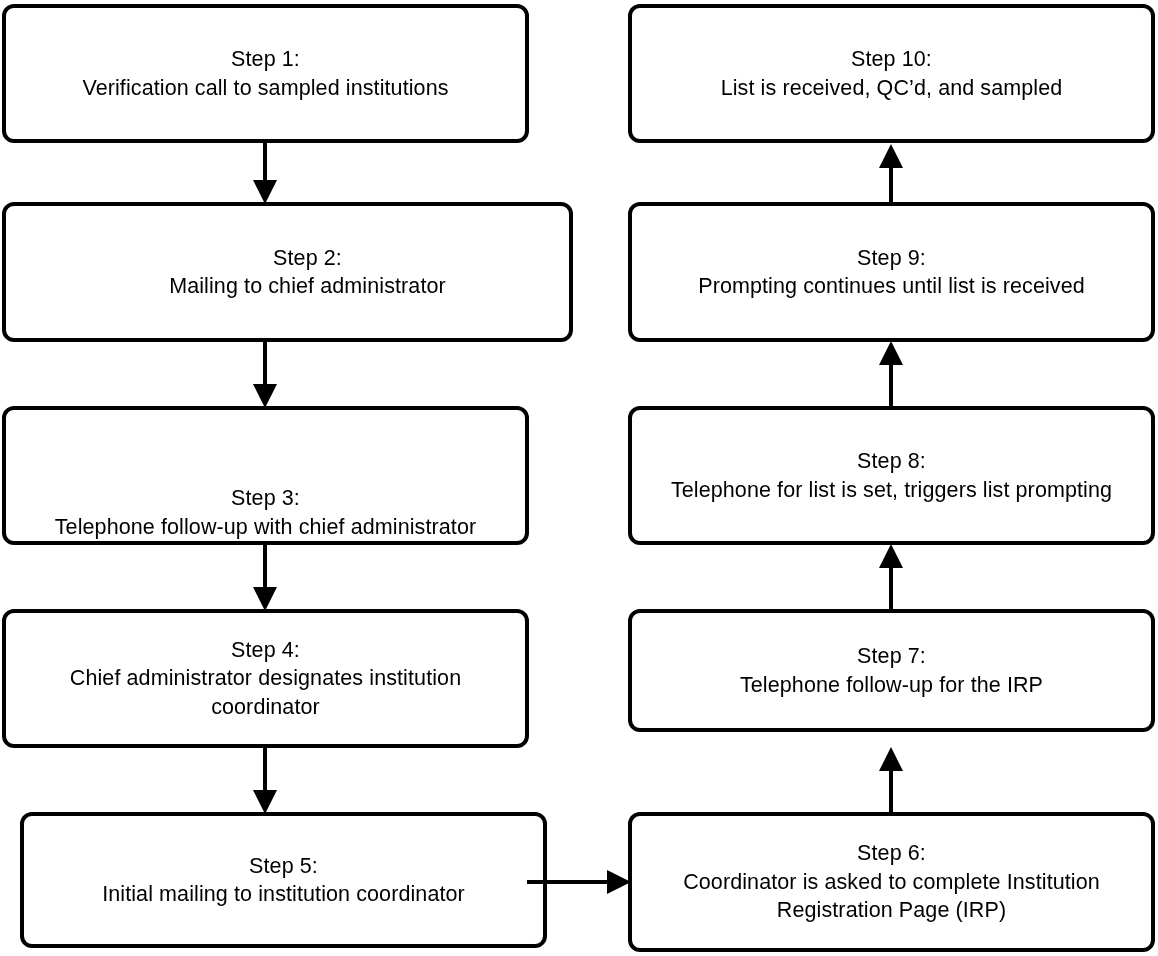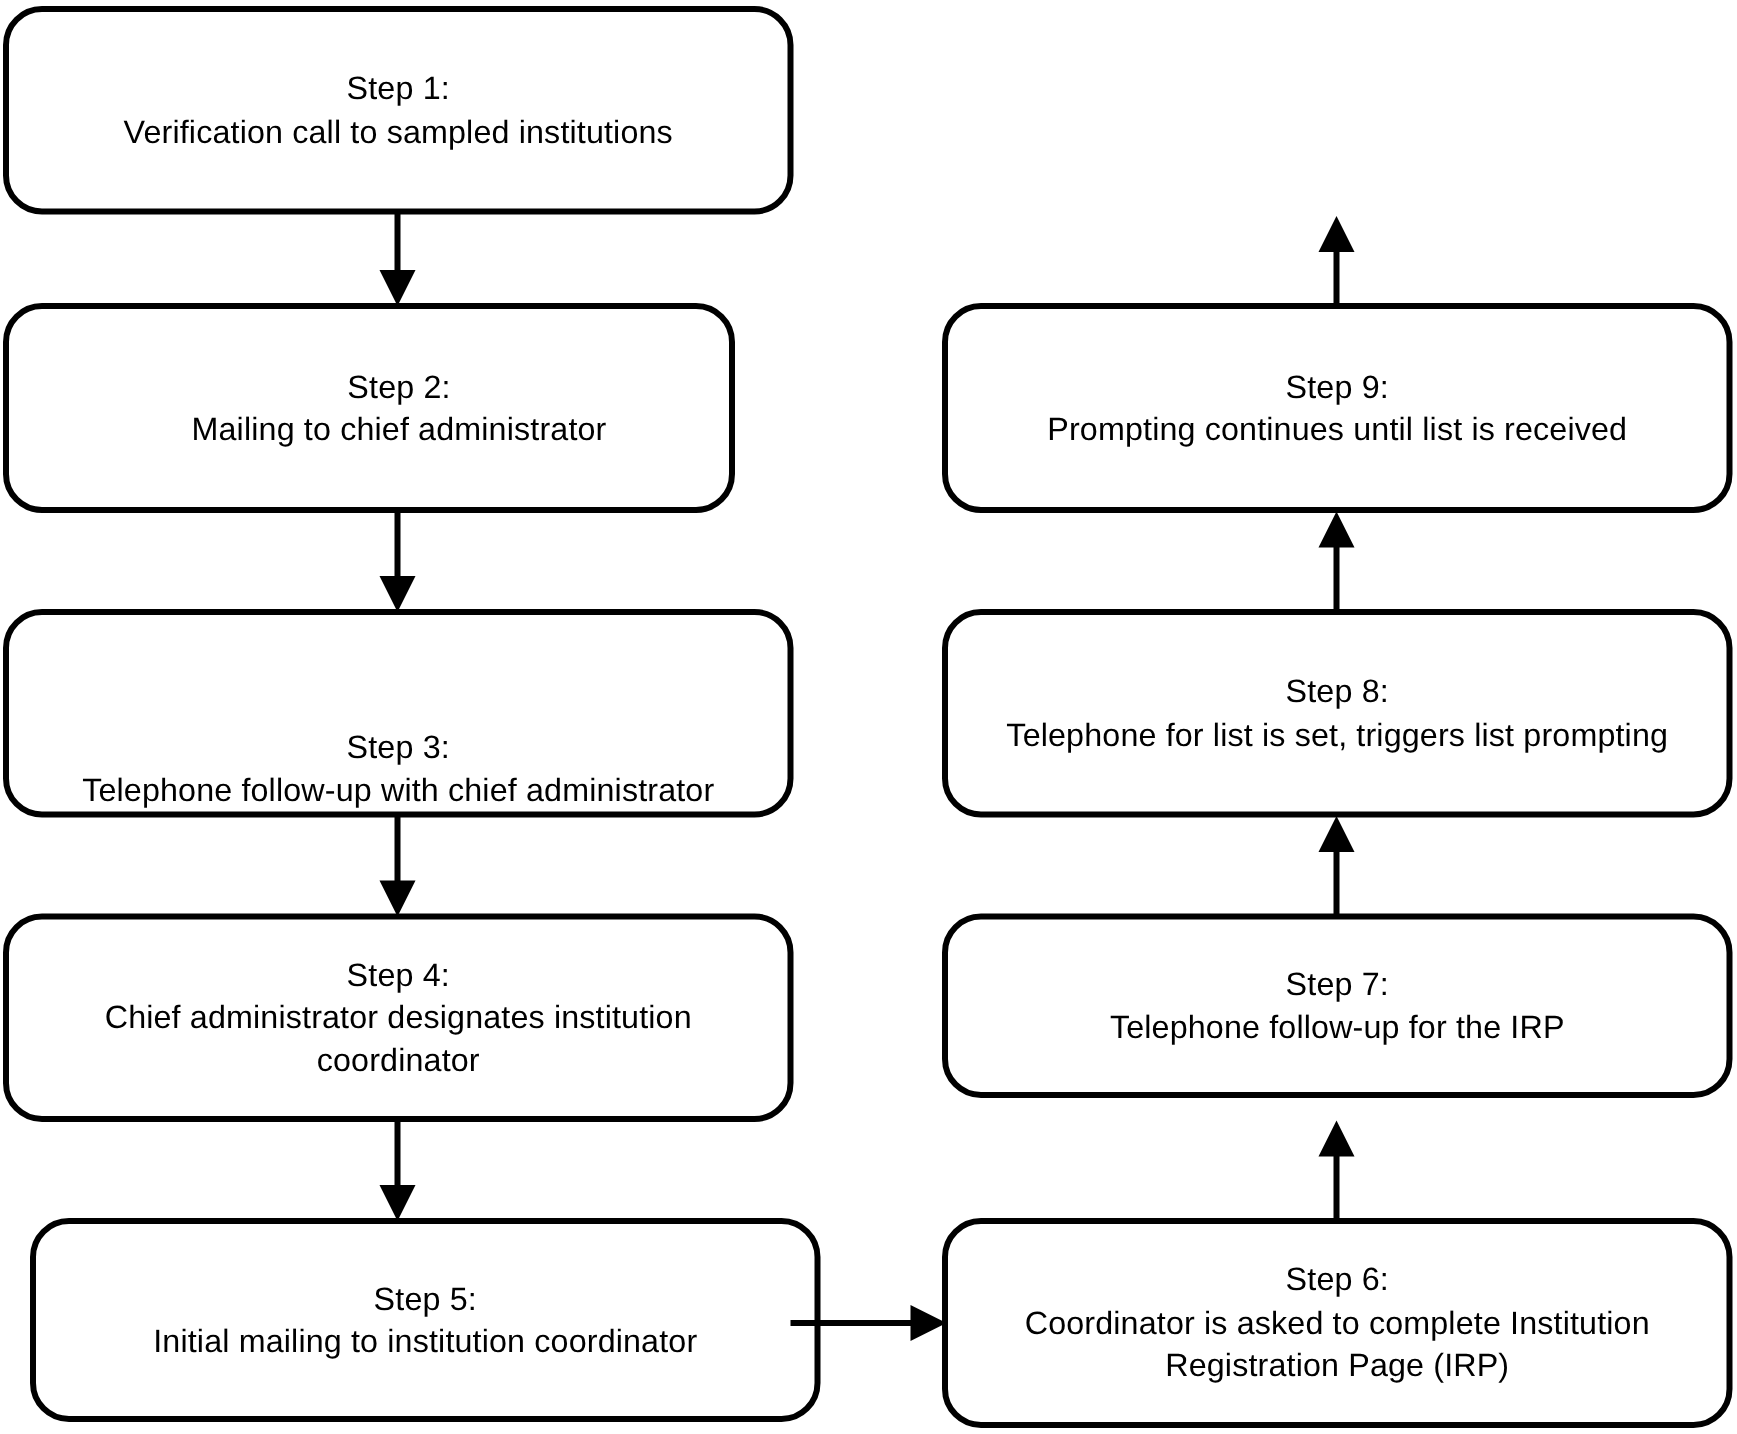--- a/index.html
+++ b/index.html
@@ -16,21 +16,21 @@
     width: 1158px;
     height: 956px;
     background: #ffffff;
     overflow: hidden;
   }
   .node {
     position: absolute;
     box-sizing: border-box;
     background: #ffffff;
     border: 4px solid #000000;
-    border-radius: 26px;
+    border-radius: 12px;
     display: flex;
     align-items: center;
     justify-content: center;
     text-align: center;
   }
   .node-label {
     font-size: 21.5px;
     line-height: 1.32;
     color: #000000;
     letter-spacing: 0.1px;
@@ -74,21 +74,21 @@
 </head>
 <body>
 
 <div id="canvas">
 
   <div class="node" style="left:2px; top:4px; width:527px; height:139px;">
     <div class="node-label">Step 1:
 Verification call to sampled institutions</div>
   </div>
 
-  <div class="node" style="left:2px; top:202px; width:488px; height:140px;padding-left:40px;">
+  <div class="node" style="left:2px; top:202px; width:571px; height:140px;padding-left:40px;">
     <div class="node-label">Step 2:
 Mailing to chief administrator</div>
   </div>
 
   <div class="node" style="left:2px; top:406px; width:527px; height:139px;align-items:flex-end;">
     <div class="node-label">Step 3:
 Telephone follow-up with chief administrator</div>
   </div>
 
   <div class="node" style="left:2px; top:609px; width:527px; height:139px;">
@@ -114,20 +114,24 @@
   <div class="node" style="left:628px; top:406px; width:527px; height:139px;">
     <div class="node-label">Step 8:
 Telephone for list is set, triggers list prompting</div>
   </div>
 
   <div class="node" style="left:628px; top:202px; width:527px; height:140px;">
     <div class="node-label">Step 9:
 Prompting continues until list is received</div>
   </div>
 
+  <div class="node" style="left:628px; top:4px; width:527px; height:139px;">
+    <div class="node-label">Step 10:
+List is received, QC’d, and sampled</div>
+  </div>
 
   <div class="edge">
     <div class="edge-line-v" style="left:263px; top:141px; height:42px;"></div>
     <div class="arrowhead arrow-down" style="left:253px; top:180px;"></div>
   </div>
 
   <div class="edge">
     <div class="edge-line-v" style="left:263px; top:340px; height:47px;"></div>
     <div class="arrowhead arrow-down" style="left:253px; top:384px;"></div>
   </div>

